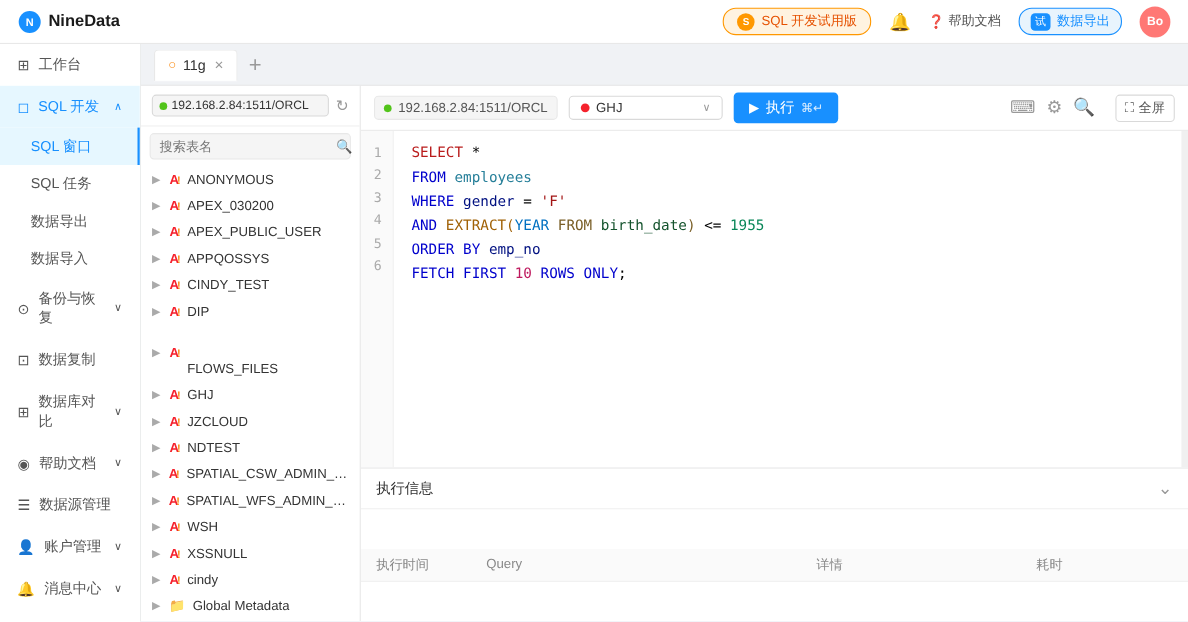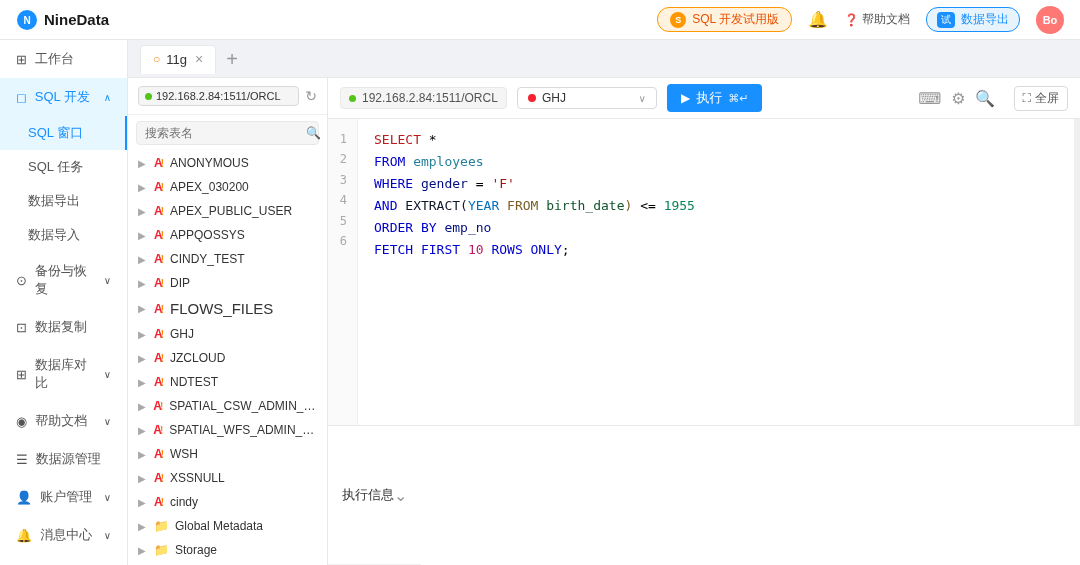--- a/index.html
+++ b/index.html
@@ -165,21 +165,21 @@
               <span style="font-size: 12px; white-space: nowrap; overflow: hidden; text-overflow: ellipsis;">CINDY_TEST</span>
             </div>
             <div style="display: flex; align-items: center; gap: 6px; padding: 5px 10px; cursor: pointer; font-size: 12px; color: rgb(51, 51, 51);">
               <span style="font-size: 10px; color: rgb(170, 170, 170); width: 10px;">▶</span>
               <span style="font-size: 12px; font-weight: 700; color: rgb(245, 34, 45);">A<span style="font-size: 10px; color: rgb(250, 140, 22); margin-left: -2px;">!</span></span>
               <span style="font-size: 12px; white-space: nowrap; overflow: hidden; text-overflow: ellipsis;">DIP</span>
             </div>
             <div style="display: flex; align-items: center; gap: 6px; padding: 5px 10px; cursor: pointer; font-size: 12px; color: rgb(51, 51, 51);">
               <span style="font-size: 10px; color: rgb(170, 170, 170); width: 10px;">▶</span>
               <span style="font-size: 12px; font-weight: 700; color: rgb(245, 34, 45);">A<span style="font-size: 10px; color: rgb(250, 140, 22); margin-left: -2px;">!</span></span>
-              <span style="font-size: 15px; white-space: nowrap; overflow: hidden; text-overflow: ellipsis;">FLOWS_FILES</span>
+              <span style="font-size: 12px; white-space: nowrap; overflow: hidden; text-overflow: ellipsis; margin-top: 28px;">FLOWS_FILES</span>
             </div>
             <div style="display: flex; align-items: center; gap: 6px; padding: 5px 10px; cursor: pointer; font-size: 12px; color: rgb(51, 51, 51);">
               <span style="font-size: 10px; color: rgb(170, 170, 170); width: 10px;">▶</span>
               <span style="font-size: 12px; font-weight: 700; color: rgb(245, 34, 45);">A<span style="font-size: 10px; color: rgb(250, 140, 22); margin-left: -2px;">!</span></span>
               <span style="font-size: 12px; white-space: nowrap; overflow: hidden; text-overflow: ellipsis;">GHJ</span>
             </div>
             <div style="display: flex; align-items: center; gap: 6px; padding: 5px 10px; cursor: pointer; font-size: 12px; color: rgb(51, 51, 51);">
               <span style="font-size: 10px; color: rgb(170, 170, 170); width: 10px;">▶</span>
               <span style="font-size: 12px; font-weight: 700; color: rgb(245, 34, 45);">A<span style="font-size: 10px; color: rgb(250, 140, 22); margin-left: -2px;">!</span></span>
               <span style="font-size: 12px; white-space: nowrap; overflow: hidden; text-overflow: ellipsis;">JZCLOUD</span>
@@ -262,29 +262,35 @@
         <div style="flex:1;background:#fff;display:flex;overflow:auto;font-family:'Consolas','Monaco',monospace;font-size:13px;line-height:1.7;min-height:0;">
           <div style="padding:10px 10px;text-align:right;color:#aaa;background:#fafafa;border-right:1px solid #f0f0f0;user-select:none;min-width:30px;font-size:12px;line-height:1.7;white-space:pre;">1
 2
 3
 4
 5
 6</div>
           <div style="padding:10px 16px;flex:1;white-space:pre;cursor:text;line-height:1.7;"><span style="color:#b91c1c;font-weight:500;">SELECT</span> *
 <span style="color:#0000cc;font-weight:500;">FROM</span> <span style="color:#267f99;">employees</span>
 <span style="color:#0000cc;font-weight:500;">WHERE</span> <span style="color:#001080;">gender</span> = <span style="color:#a31515;">'F'</span>
-<span style="color:#0000cc;font-weight:500;">AND</span> <span style="color:#0f172a;">EXTRACT(</span><span style="color:#0070c1;">YEAR</span><span style="color:#795e26;"> FROM</span> <span style="color:#14532d;">birth_date</span><span style="color:#795e26;">)</span> &lt;= <span style="color:#098658;">1955</span>
+<span style="color:#0000cc;font-weight:500;">AND</span> <span style="color:#a16207;">EXTRACT(</span><span style="color:#0070c1;">YEAR</span><span style="color:#795e26;"> FROM</span> <span style="color:#14532d;">birth_date</span><span style="color:#795e26;">)</span> &lt;= <span style="color:#098658;">1955</span>
 <span style="color:#0000cc;font-weight:500;">ORDER BY</span> <span style="color:#001080;">emp_no</span>
 <span style="color:#0000cc;font-weight:500;">FETCH FIRST</span> <span style="color:#be185d;">10</span><span style="color:#0000cc;font-weight:500;"> ROWS ONLY</span>;</div>
           <div style="width:6px;background:#f0f0f0;"></div>
         </div>
 
-        <div style="height:140px;background:#fff;border-top:1px solid #e8e8e8;display:flex;flex-direction:row;flex-shrink:0;gap:36px;">
+        <div style="height:140px;background:#fff;border-top:1px solid #e8e8e8;display:flex;flex-direction:column;flex-shrink:0;gap:36px;">
           <div style="display:flex;align-items:center;padding:8px 14px;border-bottom:1px solid #f0f0f0;">
             <span style="font-size:13px;color:#333;font-weight:500;">执行信息</span>
             <span style="margin-left:auto;color:#999;cursor:pointer;font-size:16px;">⌄</span>
           </div>
+          <div style="display:flex;padding:6px 14px;background:#fafafa;border-bottom:1px solid #f0f0f0;gap:0;">
+            <span style="font-size:12px;color:#888;font-weight:500;width:100px;">执行时间</span>
+            <span style="font-size:12px;color:#888;font-weight:500;width:300px;">Query</span>
+            <span style="font-size:12px;color:#888;font-weight:500;width:200px;">详情</span>
+            <span style="font-size:12px;color:#888;font-weight:500;width:100px;">耗时</span>
+          </div>
         </div>
 
       </div>
     </div>
   </div>
 </div>
 
 </body></html>

